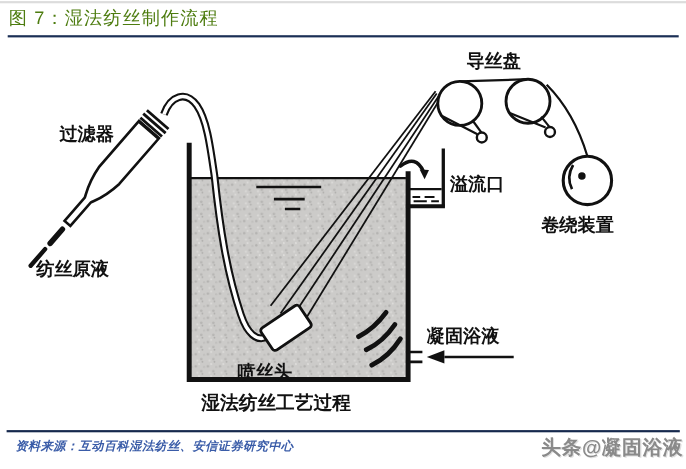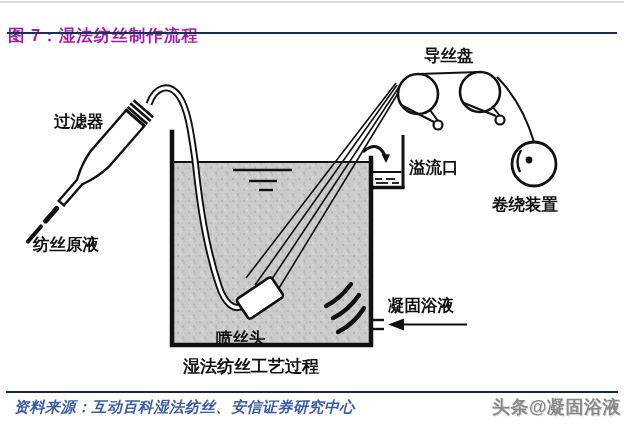--- a/index.html
+++ b/index.html
@@ -3,29 +3,29 @@
 <meta charset="utf-8">
 <style>
   html,body{margin:0;padding:0;}
   body{
     width:624px;height:426px;position:relative;background:#ffffff;
     font-family:"Liberation Sans","DejaVu Sans",sans-serif;
     overflow:hidden;
   }
   .top-line{position:absolute;left:0;top:1px;width:624px;height:2px;background:#dcdcdc;}
   .fig-title{
-    position:absolute;left:8px;top:25px;width:600px;
-    color:#a21caf;font-size:16.5px;font-weight:700;letter-spacing:1px;
+    position:absolute;left:8px;top:6px;width:600px;
+    color:#4d7c0f;font-size:16.5px;font-weight:400;letter-spacing:1px;
   }
   .title-rule{position:absolute;left:7px;top:32px;width:610px;height:2px;background:#1b2f55;}
   .diagram{position:absolute;left:0;top:36px;width:624px;height:356px;}
   .footer-rule{position:absolute;left:6px;top:391px;width:612px;height:2px;background:#16294d;}
   .source-text{
     position:absolute;left:14px;top:398px;width:470px;
-    color:#3a5ca8;font-size:15px;font-style:italic;font-weight:700;letter-spacing:0.5px;
+    color:#3a5ca8;font-size:11px;font-style:italic;font-weight:700;letter-spacing:0.5px;
   }
   .watermark{
     position:absolute;left:492px;top:395px;width:130px;
     color:#8a8a8a;font-size:18px;font-weight:700;letter-spacing:0.5px;
     text-shadow:1px 1px 0 #e0e0e0;
     white-space:nowrap;
   }
   svg text{font-family:"Liberation Sans","DejaVu Sans",sans-serif;font-weight:700;fill:#111;}
 </style>
 </head>

